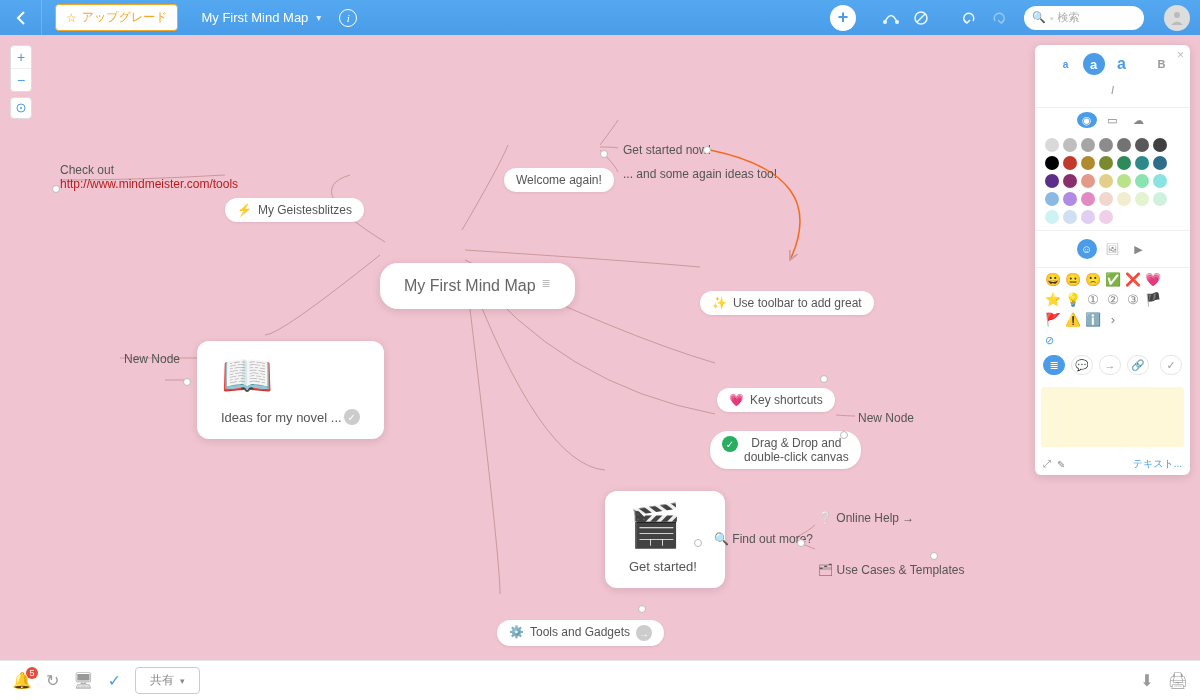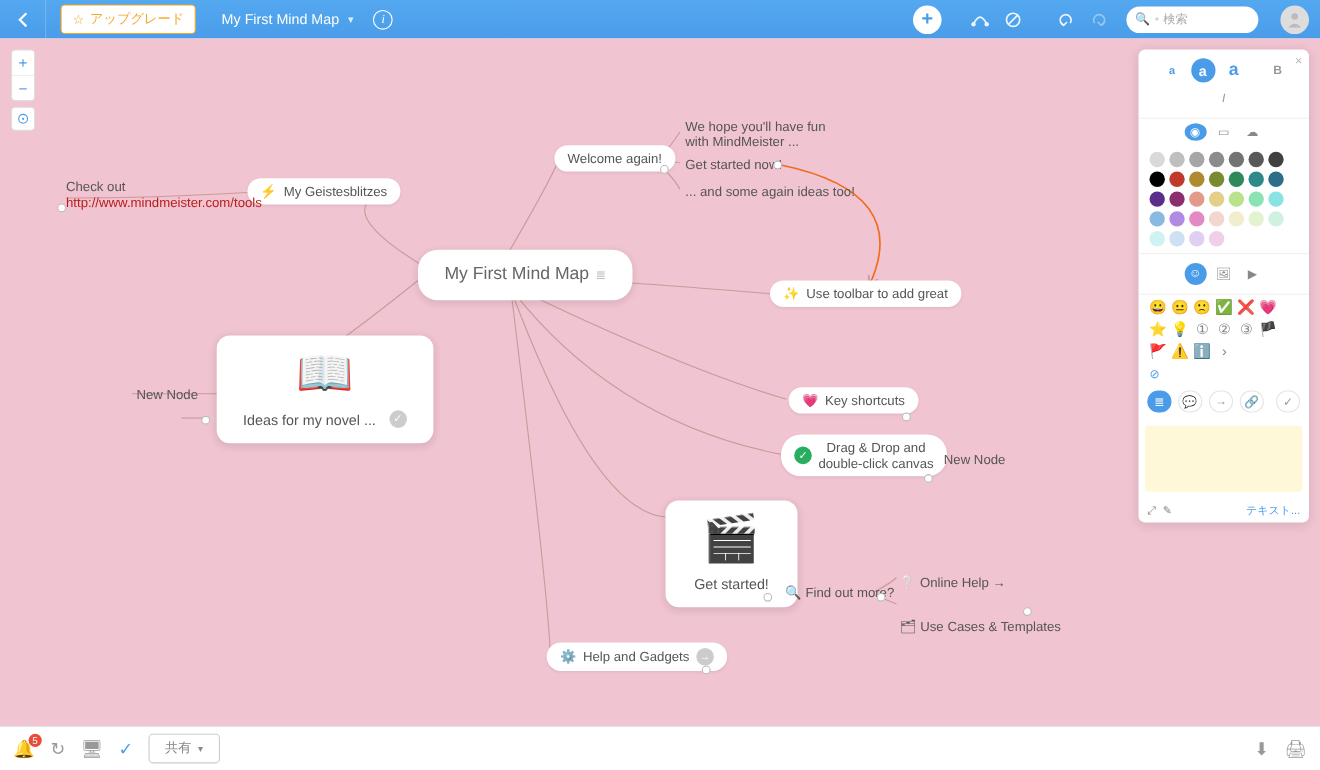--- a/index.html
+++ b/index.html
@@ -19,21 +19,21 @@
 .avatar { width: 26px; height: 26px; background: #ddd; border-radius: 50%; margin: 0 10px; display: flex; align-items: center; justify-content: center; }
 
 
 .canvas { position: absolute; top: 35px; bottom: 40px; left: 0; right: 0; background: #f0c4d0; }
 .zoom-ctrl { position: absolute; left: 10px; top: 10px; width: 22px; background: #fff; border: 1px solid #ddd; border-radius: 4px; display: flex; flex-direction: column; }
 .zoom-ctrl button { height: 22px; border: none; background: none; color: #4a9ce8; font-size: 14px; cursor: pointer; }
 .zoom-ctrl .sep { height: 1px; background: #eee; }
 .locate-ctrl { position: absolute; left: 10px; top: 62px; width: 22px; height: 22px; background: #fff; border: 1px solid #ddd; border-radius: 4px; display: flex; align-items: center; justify-content: center; color: #4a9ce8; cursor: pointer; }
 
 
-.node { position: absolute; background: #fff; border-radius: 18px; padding: 8px 16px; font-size: 13px; color: #555; white-space: nowrap; display: flex; align-items: center; gap: 6px; box-shadow: 0 1px 3px rgba(0,0,0,0.08); cursor: pointer; }
+.node { position: absolute; background: #fff; border-radius: 18px; padding: 8px 16px; font-size: 13px; color: #555; white-space: nowrap; display: flex; align-items: flex-start; gap: 6px; box-shadow: 0 1px 3px rgba(0,0,0,0.08); cursor: pointer; margin-top: 36px; }
 .node.root { font-size: 16px; padding: 14px 24px; color: #666; box-shadow: 0 2px 8px rgba(0,0,0,0.12); }
 .node.big { border-radius: 12px; padding: 14px 24px; min-width: 120px; flex-direction: column; text-align: center; box-shadow: 0 2px 8px rgba(0,0,0,0.12); }
 .node.small { font-size: 12px; padding: 5px 12px; }
 .node .big-icon { font-size: 42px; line-height: 1; margin-bottom: 6px; }
 .leaf-text { position: absolute; font-size: 12px; color: #555; white-space: nowrap; cursor: pointer; }
 .leaf-text a { color: #b91c1c; text-decoration: none; }
 .handle { position: absolute; width: 8px; height: 8px; background: #fff; border: 1px solid #bbb; border-radius: 50%; }
 .node .badge-icon { width: 16px; height: 16px; border-radius: 50%; display: inline-flex; align-items: center; justify-content: center; font-size: 10px; color: #fff; }
 .node .arrow-badge { background: #ccc; }
 .node .check-badge { background: #ccc; }
@@ -187,40 +187,36 @@
   <div class="leaf-text" style="left:60px; top:128px">
     <div>Check out</div>
     <a>http://www.mindmeister.com/tools</a>
   </div>
   <div class="handle" style="left:52px; top:150px"></div>
 
   <div class="node small" style="left:504px; top:97px">
     <span>Welcome again!</span>
   </div>
   <div class="handle" style="left:600px; top:115px"></div>
-  <div class="leaf-text" style="left:623px; top:73px">
-    <div>We hope you'll have fun</div>
-    <div>with MindMeister ...</div>
-  </div>
   <div class="leaf-text" style="left:623px; top:108px">
     <span>Get started now!</span>
   </div>
   <div class="handle" style="left:703px; top:111px"></div>
   <div class="leaf-text" style="left:623px; top:132px">
     <span>... and some again ideas too!</span>
   </div>
 
   <div class="node small" style="left:700px; top:220px">
     <span>✨</span>
     <span>Use toolbar to add great</span>
   </div>
 
   <div class="node big" style="left:197px; top:270px">
     <div class="big-icon">📖</div>
-    <div style="display:flex;align-items:center;gap:12px">
+    <div style="display:flex;align-items:center;gap:2px">
       <span>Ideas for my novel ...</span>
       <span class="badge-icon check-badge">✓</span>
     </div>
   </div>
   <div class="handle" style="left:183px; top:343px"></div>
   <div class="leaf-text" style="left:124px; top:317px">
     <span>New Node</span>
   </div>
 
   <div class="node small" style="left:717px; top:317px">
@@ -244,34 +240,34 @@
   <div class="node big" style="left:605px; top:420px">
     <div class="big-icon">🎬</div>
     <span>Get started!</span>
   </div>
   <div class="handle" style="left:694px; top:504px"></div>
   <div class="leaf-text" style="left:714px; top:497px">
     <span>🔍</span>
     <span>Find out more?</span>
   </div>
   <div class="handle" style="left:797px; top:504px"></div>
-  <div class="leaf-text" style="left:818px; top:488px">
+  <div class="leaf-text" style="left:818px; top:476px">
     <span style="color:#4a9ce8">❔</span>
     <span>Online Help</span>
     <span class="badge-icon arrow-badge">→</span>
   </div>
   <div class="leaf-text" style="left:818px; top:528px">
     <span>🗂</span>
     <span>Use Cases &amp; Templates</span>
   </div>
   <div class="handle" style="left:930px; top:517px"></div>
 
   <div class="node small" style="left:497px; top:549px">
     <span>⚙️</span>
-    <span>Help and Gadgets</span>
+    <span>Tools and Gadgets</span>
     <span class="badge-icon arrow-badge">→</span>
   </div>
   <div class="handle" style="left:638px; top:570px"></div>
 
   <div class="panel">
     <div class="close">×</div>
     <div class="panel-row">
       <div class="fsize s">a</div>
       <div class="fsize m active">a</div>
       <div class="fsize l">a</div>

